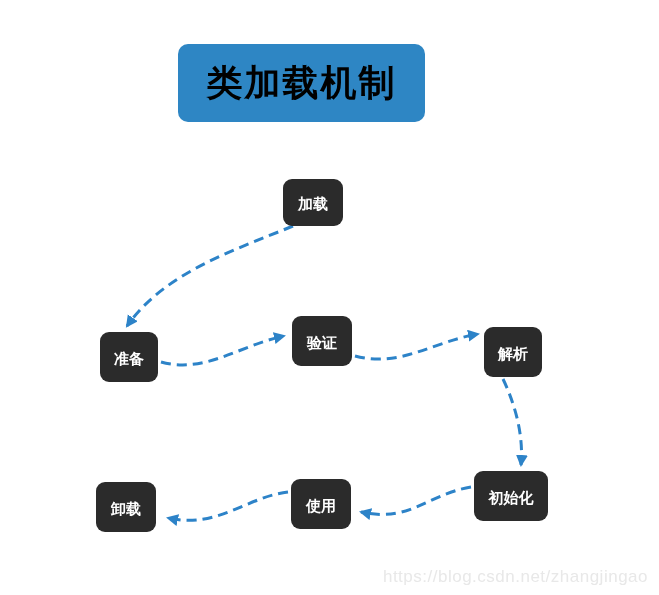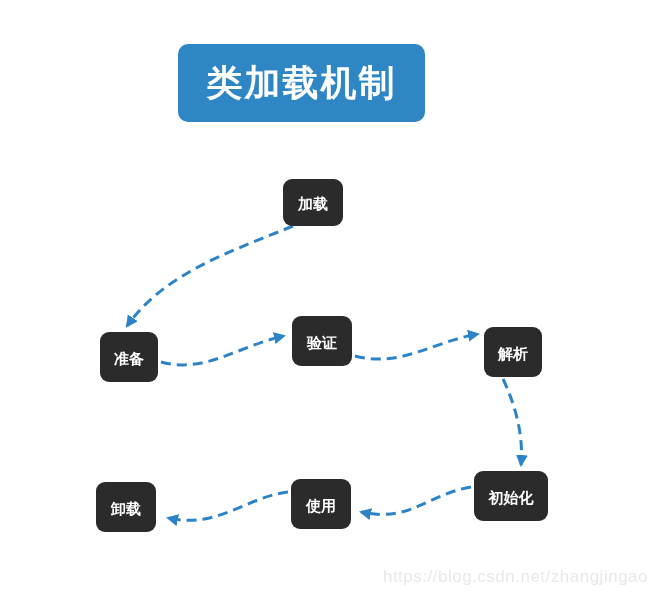--- a/index.html
+++ b/index.html
@@ -44,21 +44,21 @@
     font-size: 17px;
     letter-spacing: 0.5px;
     user-select: none;
   }
 </style>
 </head>
 <body style="background: rgb(255, 255, 255);">
 
 <div class="stage">
 
-  <div class="title-box" style="background: rgb(46, 134, 196); color: #ffffff;">
+  <div class="title-box" style="background: rgb(46, 134, 196); color: #000000;">
     <span>类加载机制</span>
   </div>
 
   <svg id="diagram-svg" width="659" height="595" viewBox="0 0 659 595" xmlns="http://www.w3.org/2000/svg">
       <defs>
         <marker id="arrow" markerUnits="userSpaceOnUse" markerWidth="14" markerHeight="14" refX="10" refY="6" orient="auto">
           <path d="M0,0 L12,6 L0,12 Z" fill="#2d83c8"></path>
         </marker>
       </defs>
       <path d="M 293 226 C 235 250 165 272 127 326" fill="none" stroke="#2d83c8" stroke-width="3" stroke-dasharray="10 6" marker-end="url(#arrow)"></path>

